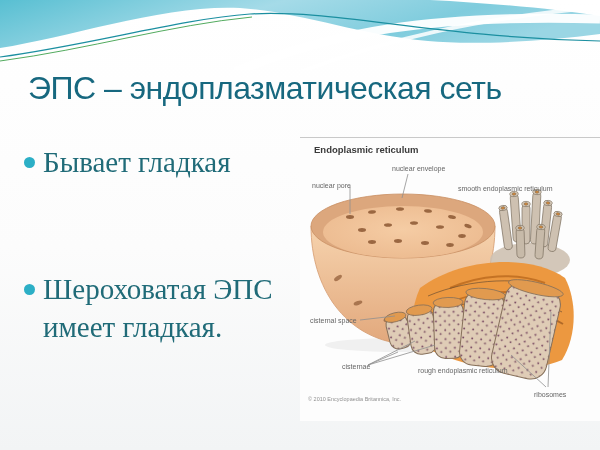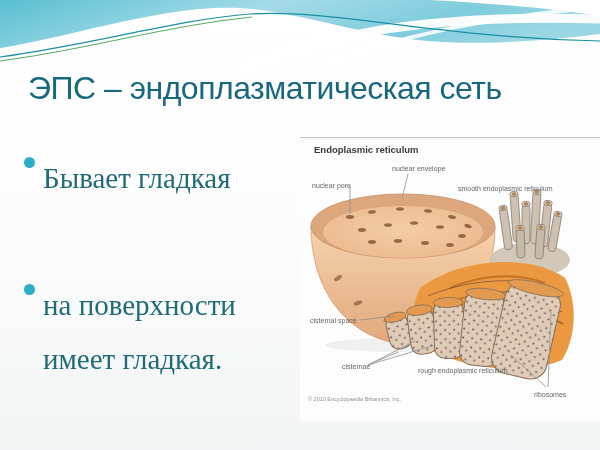--- a/index.html
+++ b/index.html
@@ -12,21 +12,21 @@
   .slide-title{
     position:absolute;left:28px;top:70px;margin:0;
     font-family:"Liberation Sans",sans-serif;font-weight:400;
     font-size:32px;color:#17687F;letter-spacing:-0.5px;white-space:nowrap;
   }
   .bullet{position:absolute;display:flex;align-items:flex-start;}
   .bullet-1{left:24px;top:143px;}
   .bullet-2{left:24px;top:270px;}
   .dot{width:11px;height:11px;border-radius:50%;background:#2CAFC6;margin:14px 8px 0 0;flex:none;}
   .btext{font-family:"Liberation Serif",serif;font-size:29px;line-height:38px;color:#206B78;}
-  .btext span{display:block;white-space:nowrap;margin-top:16px;}
+  .btext span{display:block;white-space:nowrap;}
   .figure{
     position:absolute;left:300px;top:137px;width:303px;height:283px;
     background:#FDFDFD;border-top:1px solid #C9C9C9;
   }
   .figure svg{display:block;}
   .fig-heading{font-family:"Liberation Sans",sans-serif;font-weight:bold;font-size:9.5px;fill:#3A3A3A;}
   .fig-label{font-family:"Liberation Sans",sans-serif;font-size:7px;fill:#666666;}
   .fig-copy{font-family:"Liberation Sans",sans-serif;font-size:5.5px;fill:#909090;}
   .leader{stroke:#8F8F8F;stroke-width:0.8;fill:none;}
 </style>
@@ -57,21 +57,21 @@
   <div class="bullet bullet-1">
     <span class="dot"></span>
     <div class="btext">
       <span>Бывает гладкая</span>
     </div>
   </div>
 
   <div class="bullet bullet-2">
     <span class="dot"></span>
     <div class="btext">
-      <span>на поверхности</span>
+      <span>Шероховатая ЭПС</span>
       <span>имеет гладкая.</span>
     </div>
   </div>
 
   <div class="figure">
     <svg width="303" height="283" viewBox="0 0 303 283">
       <defs>
         <linearGradient id="bowlG" x1="0" y1="0" x2="0" y2="1">
           <stop offset="0" stop-color="#F6D3AE"></stop>
           <stop offset="1" stop-color="#E2A87C"></stop>

